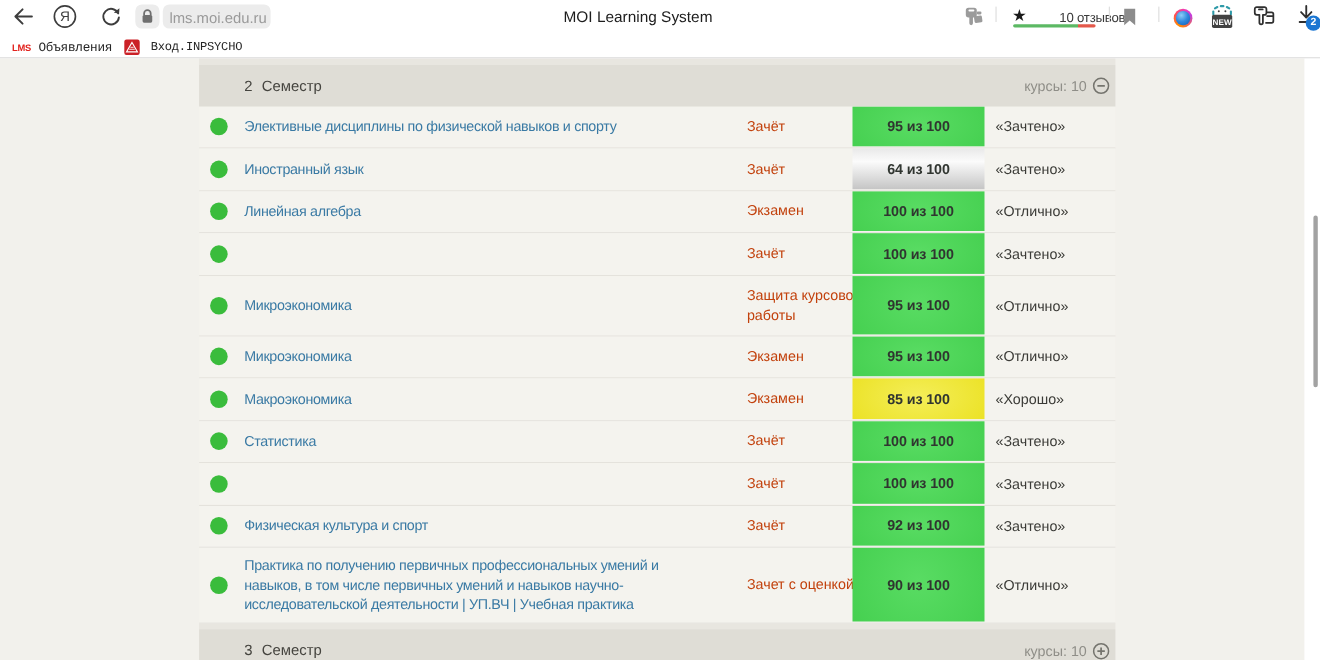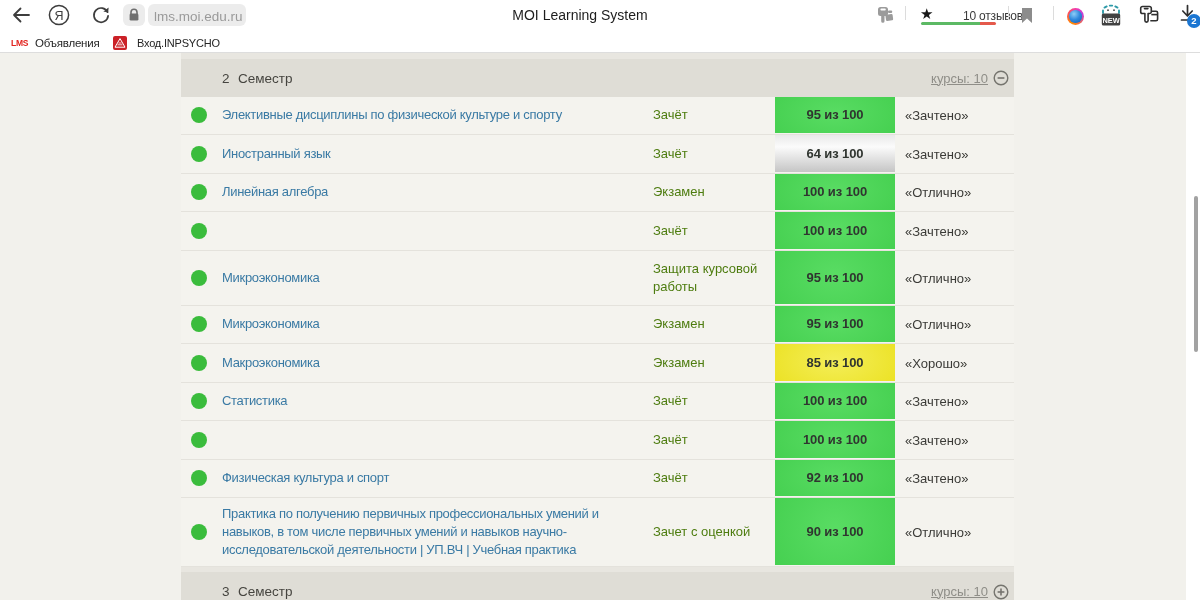--- a/index.html
+++ b/index.html
@@ -10,46 +10,46 @@
   #chrome { position:absolute; left:0; top:0; width:1200px; height:53px; background:#fff; }
   #chrome .divider { position:absolute; width:1px; background:#dcdcdc; }
   .pill { position:absolute; background:#ececec; border-radius:6px; }
   #urltext { position:absolute; left:154px; top:8.5px; font-size:13.5px; color:#9a9a9a; }
   #tabtitle { position:absolute; left:580px; top:7px; transform:translateX(-50%);
     font-size:14px; color:#1d1d1d; white-space:nowrap; }
   #revtext { position:absolute; left:939px; top:8.5px; font-size:12px; letter-spacing:-0.2px; color:#3a3a3a;margin-left:24px; }
   #star { position:absolute; left:920px; top:4.5px; font-size:15px; color:#191919; }
   #ratebar { position:absolute; left:921px; top:22px; width:75px; height:3px;
     background:linear-gradient(90deg,#5cb964 0 79%,#e4594b 79% 100%); border-radius:2px; }
-  .bmtext { position:absolute; top:37px; font-size:11.5px; letter-spacing:-0.2px; color:#252525; }
+  .bmtext { position:absolute; top:37px; font-size:11.5px; letter-spacing:-0.2px; color:#252525;font-family:Liberation Mono, monospace; }
   #lmslogo { position:absolute; left:11px; top:38px; font-size:8.5px; font-weight:800;
     color:#e2231e; letter-spacing:-0.3px; }
   #psyicon { position:absolute; left:113px; top:36px; width:14px; height:14px;
     background:#cb2127; border-radius:2px; }
   
   #page { position:absolute; left:0; top:53px; width:1186px; height:547px; background:#f2f1ec; }
   #scrollzone { position:absolute; left:1186px; top:53px; width:14px; height:547px; background:#fff; }
   #thumb { position:absolute; left:8px; top:143px; width:4px; height:156px; background:#a2a2a2; border-radius:2px; }
   #table { position:absolute; left:181px; top:0; width:833px; height:547px; }
   .strip { position:absolute; left:0; width:833px; background:#e8e6e0; }
   .shead { position:absolute; left:0; width:833px; background:#dfddd6; }
   .shead .num { position:absolute; left:41px; top:50%; transform:translateY(-50%);
     font-size:13.5px; color:#45443f; }
   .shead .sem { position:absolute; left:57px; top:50%; transform:translateY(-50%);
     font-size:13.5px; color:#45443f; }
   .kursy { position:absolute; font-size:13px; color:#8f8e88; border-bottom:1px dashed #a4a39c;
-    padding-bottom:16px;text-decoration:underline; }
+    padding-bottom:16px; }
   .row { position:absolute; left:0; width:833px; background:#f4f3ee;
     border-bottom:1px solid #e4e2dc; }
   .dot { position:absolute; left:10px; top:50%; margin-top:-8px; width:16px; height:16px;
     border-radius:50%; background:#3abc3c; }
   .cname { position:absolute; left:41px; top:50%; transform:translateY(-50%);
     width:410px; font-size:13px; letter-spacing:-0.3px; line-height:18px; color:#3a7aa4; }
-  .etype { position:absolute; left:472px; top:50%; transform:translateY(-50%);
-    width:112px; font-size:13px; line-height:18.5px; color:#4d7c0f; }
+  .etype { position:absolute; left:498px; top:50%; transform:translateY(-50%);
+    width:112px; font-size:13px; line-height:18.5px; color:#c2410c; }
   .score { position:absolute; left:594px; top:0; bottom:1px; width:120px;
     display:flex; align-items:center; justify-content:center;
     font-size:13px; font-weight:700; letter-spacing:-0.1px; color:#303530; }
   .sg { background:radial-gradient(ellipse 90% 160% at 50% 45%, #59dc63 0%, #44cf4f 70%, #3eca49 100%); }
   .ss { background:linear-gradient(180deg,#e9e9e9 0%,#fbfbfb 32%,#c5c5c5 100%); }
   .sy { background:radial-gradient(ellipse 90% 160% at 50% 45%, #f4ee58 0%, #ebe122 70%, #e8da18 100%);text-align:center; }
   .grade { position:absolute; left:724px; top:50%; transform:translateY(-50%);
     font-size:13px; color:#3b3b37; }
 </style>
 </head>
@@ -62,21 +62,21 @@
         <span class="sem">Семестр</span>
       <span class="kursy" style="right:26px;top:12px;">курсы: 10</span>
       <svg class="abs" style="right:5px;top:11px;" width="16" height="16" viewBox="0 0 16 16">
         <circle cx="8" cy="8" r="6.8" fill="none" stroke="#75746e" stroke-width="1.4"></circle>
         <line x1="4.6" y1="8" x2="11.4" y2="8" stroke="#75746e" stroke-width="1.6"></line>
       </svg>
     </div>
 
     <div class="row" style="top:43.5px;height:38.5px;">
       <div class="dot"></div>
-      <div class="cname">Элективные дисциплины по физической культуре и спорту</div>
+      <div class="cname">Элективные дисциплины по физической навыков и спорту</div>
       <div class="etype">Зачёт</div>
       <div class="score sg">95 из 100</div>
       <div class="grade">«Зачтено»</div>
     </div>
     <div class="row" style="top:82px;height:38.5px;">
       <div class="dot"></div>
       <div class="cname">Иностранный язык</div>
       <div class="etype">Зачёт</div>
       <div class="score ss">64 из 100</div>
       <div class="grade">«Зачтено»</div>

